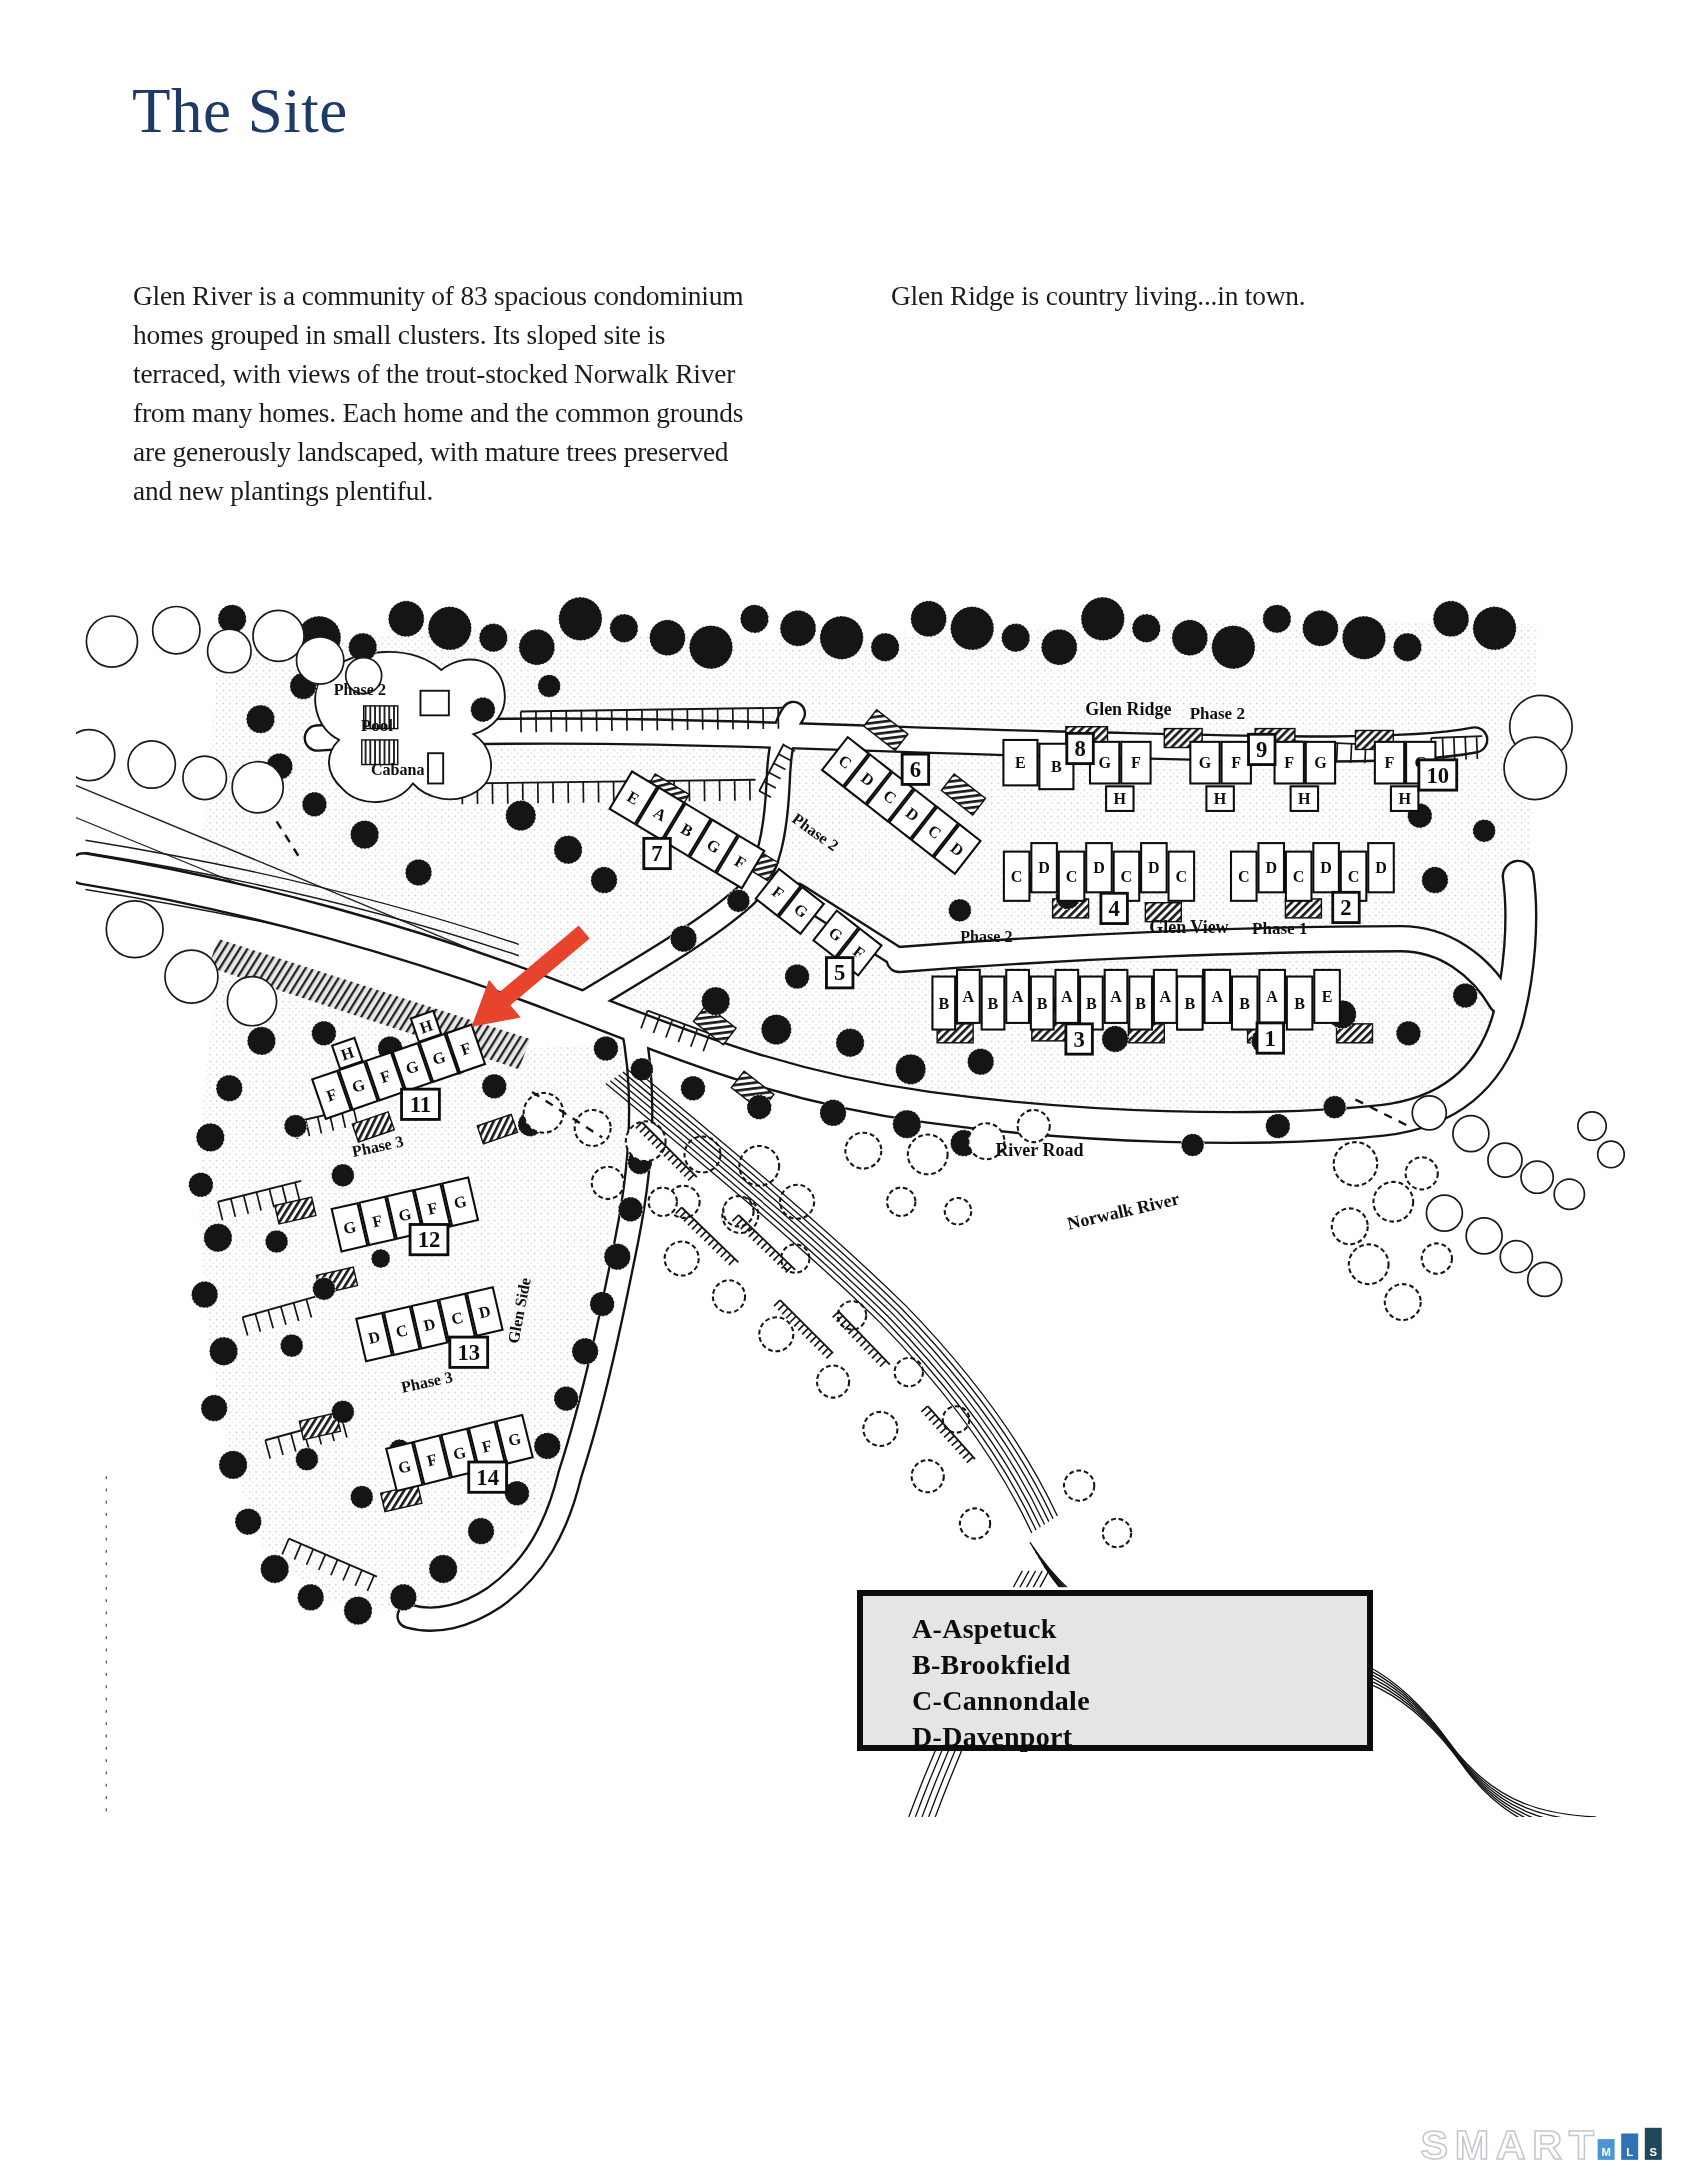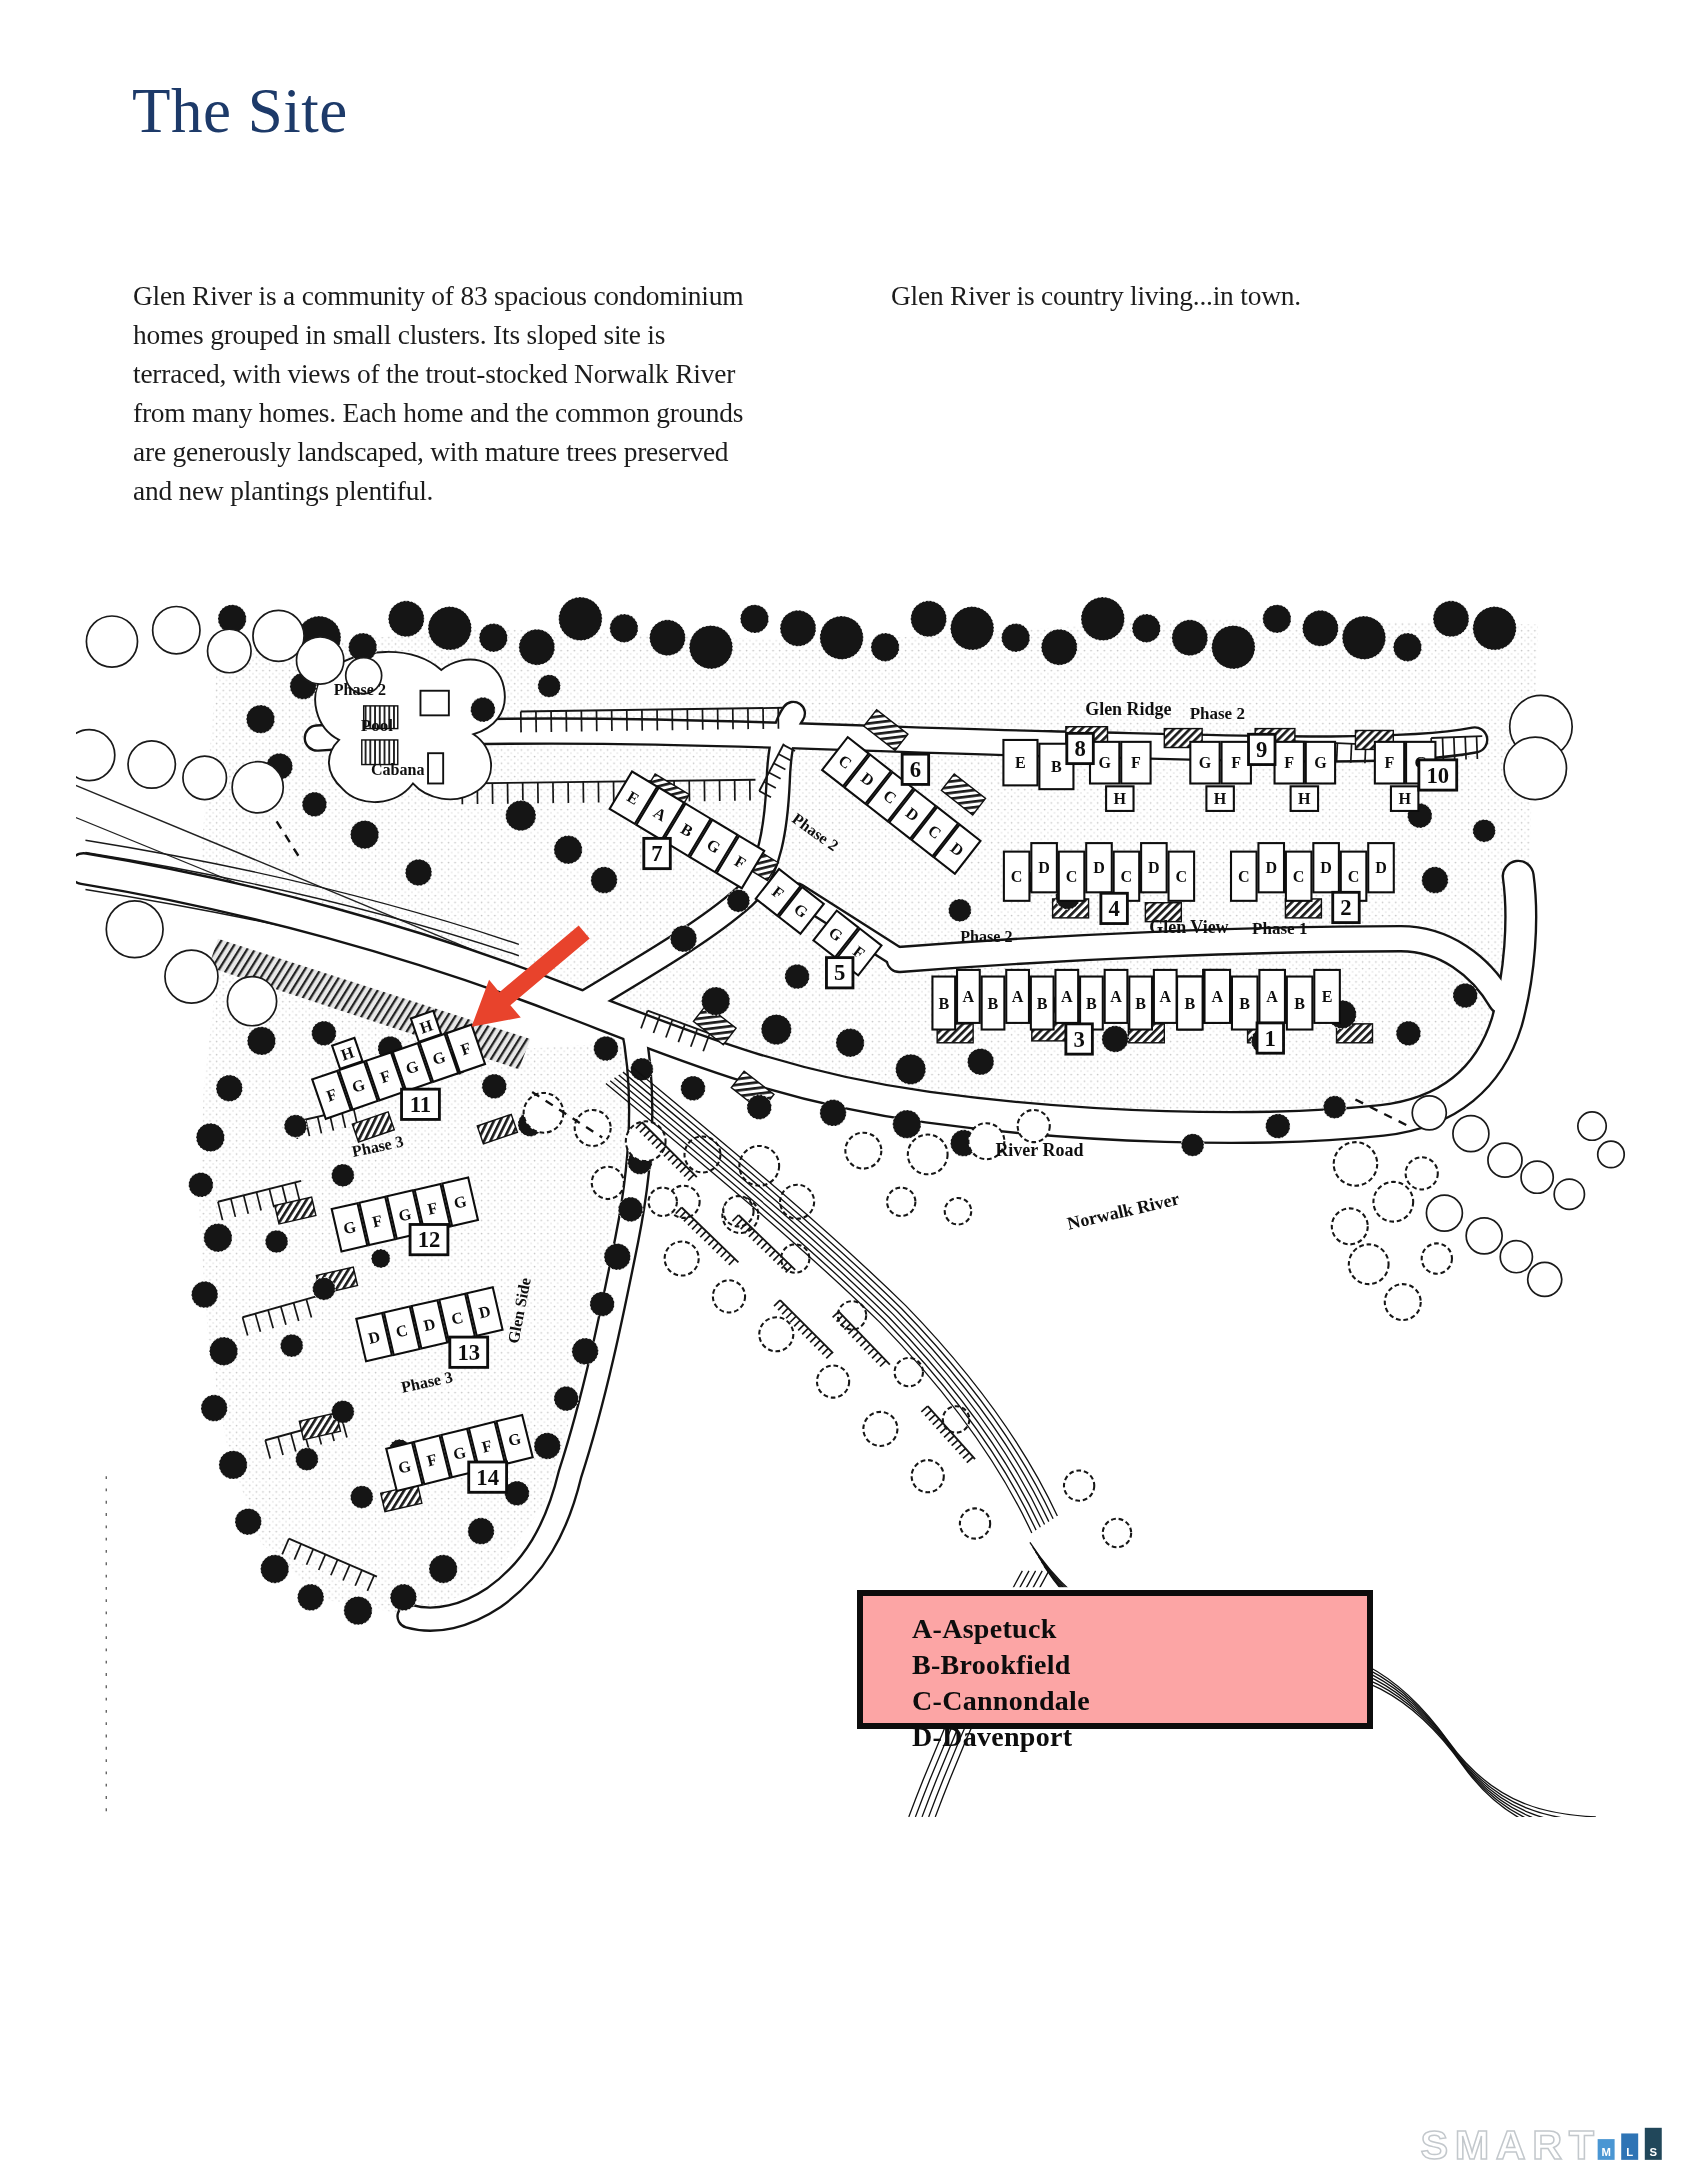--- a/index.html
+++ b/index.html
@@ -4,38 +4,38 @@
 <style>
   html,body{margin:0;padding:0;background:#fff;}
   .page{position:relative;width:1685px;height:2180px;background:#ffffff;overflow:hidden;
         font-family:"Liberation Serif",serif;color:#1c1c1c;}
   .page-title{position:absolute;left:132px;top:77px;margin:0;font-weight:400;font-size:63px;line-height:1.1;letter-spacing:0.5px;}
   .intro-left{position:absolute;left:133px;top:277px;width:632px;font-size:27.4px;line-height:39px;letter-spacing:-0.2px;}
   .intro-right{position:absolute;left:891px;top:277px;width:632px;font-size:27.4px;line-height:39px;letter-spacing:-0.2px;}
   .intro-right p{margin:0;}
   .intro-right p + p{margin-top:43px;}
   .map-wrap{position:absolute;left:76px;top:596px;width:1552px;height:1221px;}
-  .legend{position:absolute;left:781px;top:994px;width:516px;height:139px;background:#fca5a5;
+  .legend{position:absolute;left:781px;top:994px;width:516px;height:161px;background:#e5e5e5;
           border:6.6px solid #0d0d0d;box-sizing:border-box;display:flex;gap:74px;
           padding:15px 9.5px 0 49px;box-shadow:-2.8px -2.8px 0 0 #ffffff, -4.7px -4.7px 0 0 #2a2a2a00;}
   .legend .lcol{display:flex;flex-direction:column;}
   .legend .entry{font-weight:700;font-size:28px;line-height:36px;color:#0d0d0d;letter-spacing:0.3px;}
   .watermark{position:absolute;left:1418px;top:2108px;}
   svg text{user-select:none;}
 </style>
 </head>
 <body>
 
 <div class="page">
   <h1 class="page-title" id="title" style="color: rgb(29, 58, 105);">The Site</h1>
 
   <div class="intro-left">Glen River is a community of 83 spacious condominium homes grouped in small clusters. Its sloped site is terraced, with views of the trout-stocked Norwalk River from many homes. Each home and the common grounds are generously landscaped, with mature trees preserved and new plantings plentiful.</div>
 
   <div class="intro-right">
-    <p>Glen River is country living...in town.</p>
+    <p>Glen Ridge is country living...in town.</p>
   </div>
 
   <div class="map-wrap">
     <svg id="siteplan" viewBox="0 0 1640 1290" width="1552" height="1221">
       <defs>
         <pattern id="stip" width="7" height="7" patternUnits="userSpaceOnUse">
           <circle cx="1.6" cy="1.6" r="0.9" fill="#8d8d8d"></circle>
           <circle cx="5" cy="5" r="0.7" fill="#a0a0a0"></circle>
         </pattern>
         <pattern id="hatchG" width="6" height="6" patternUnits="userSpaceOnUse" patternTransform="rotate(45)">

